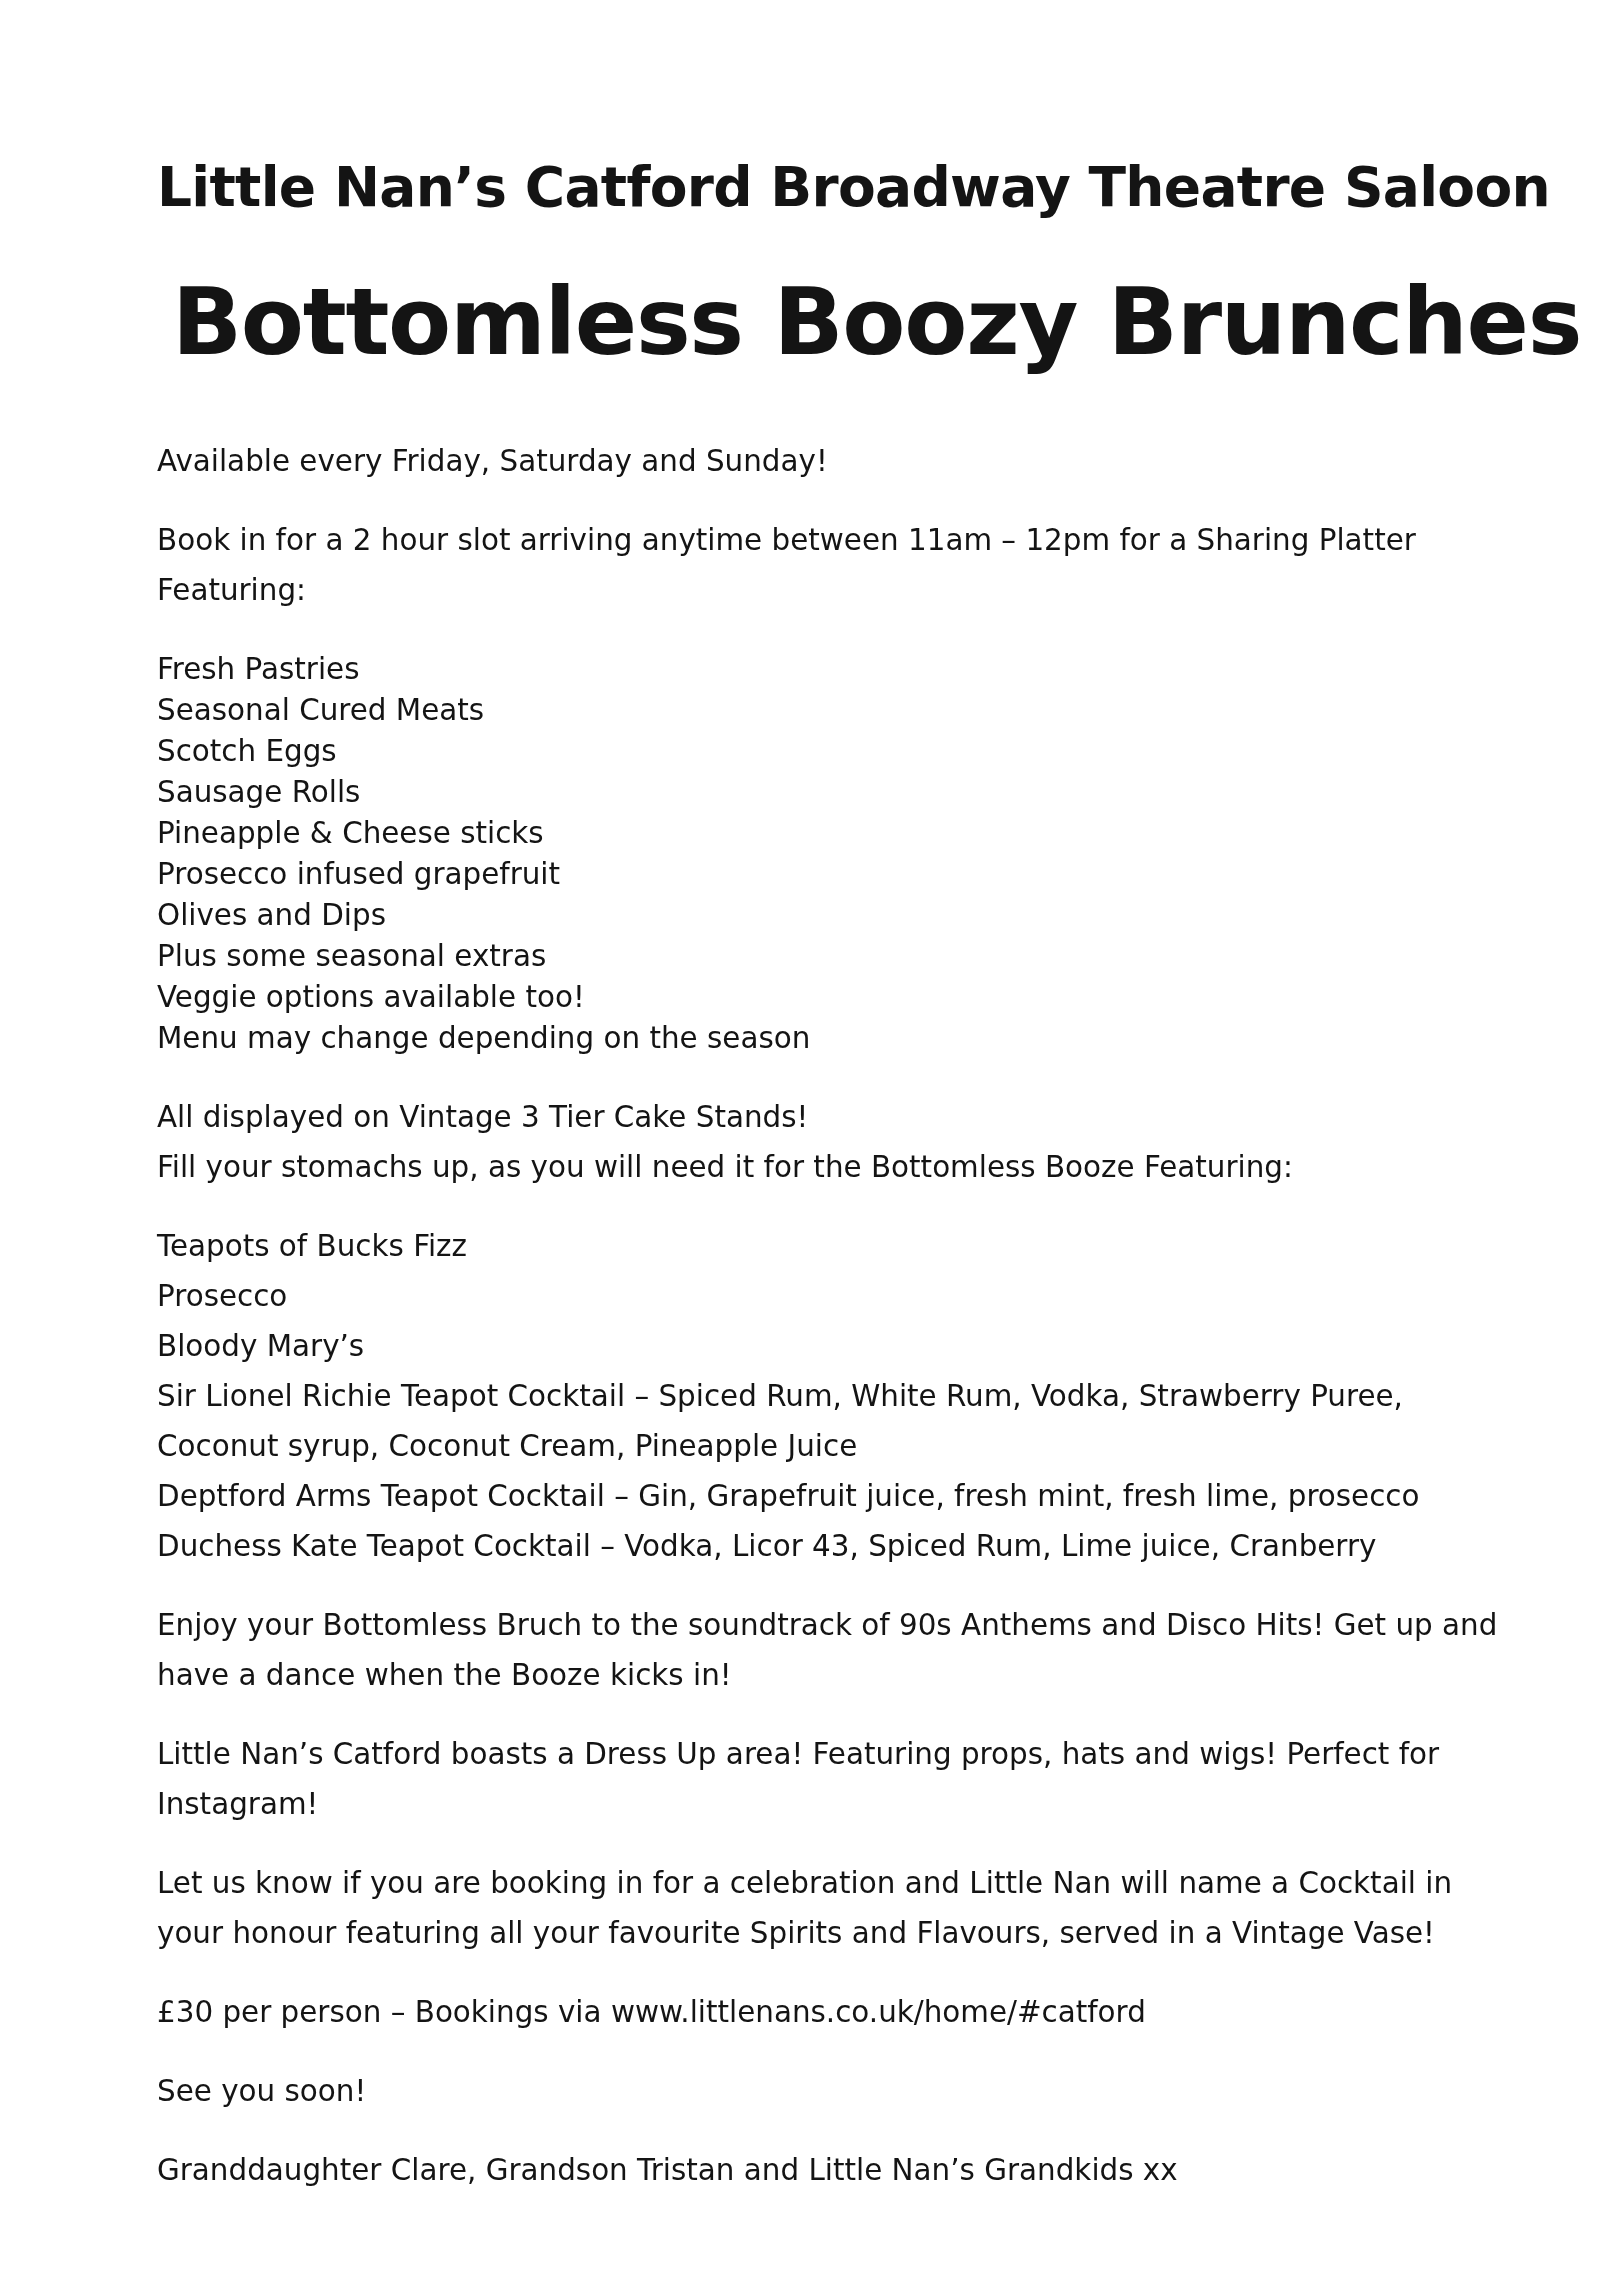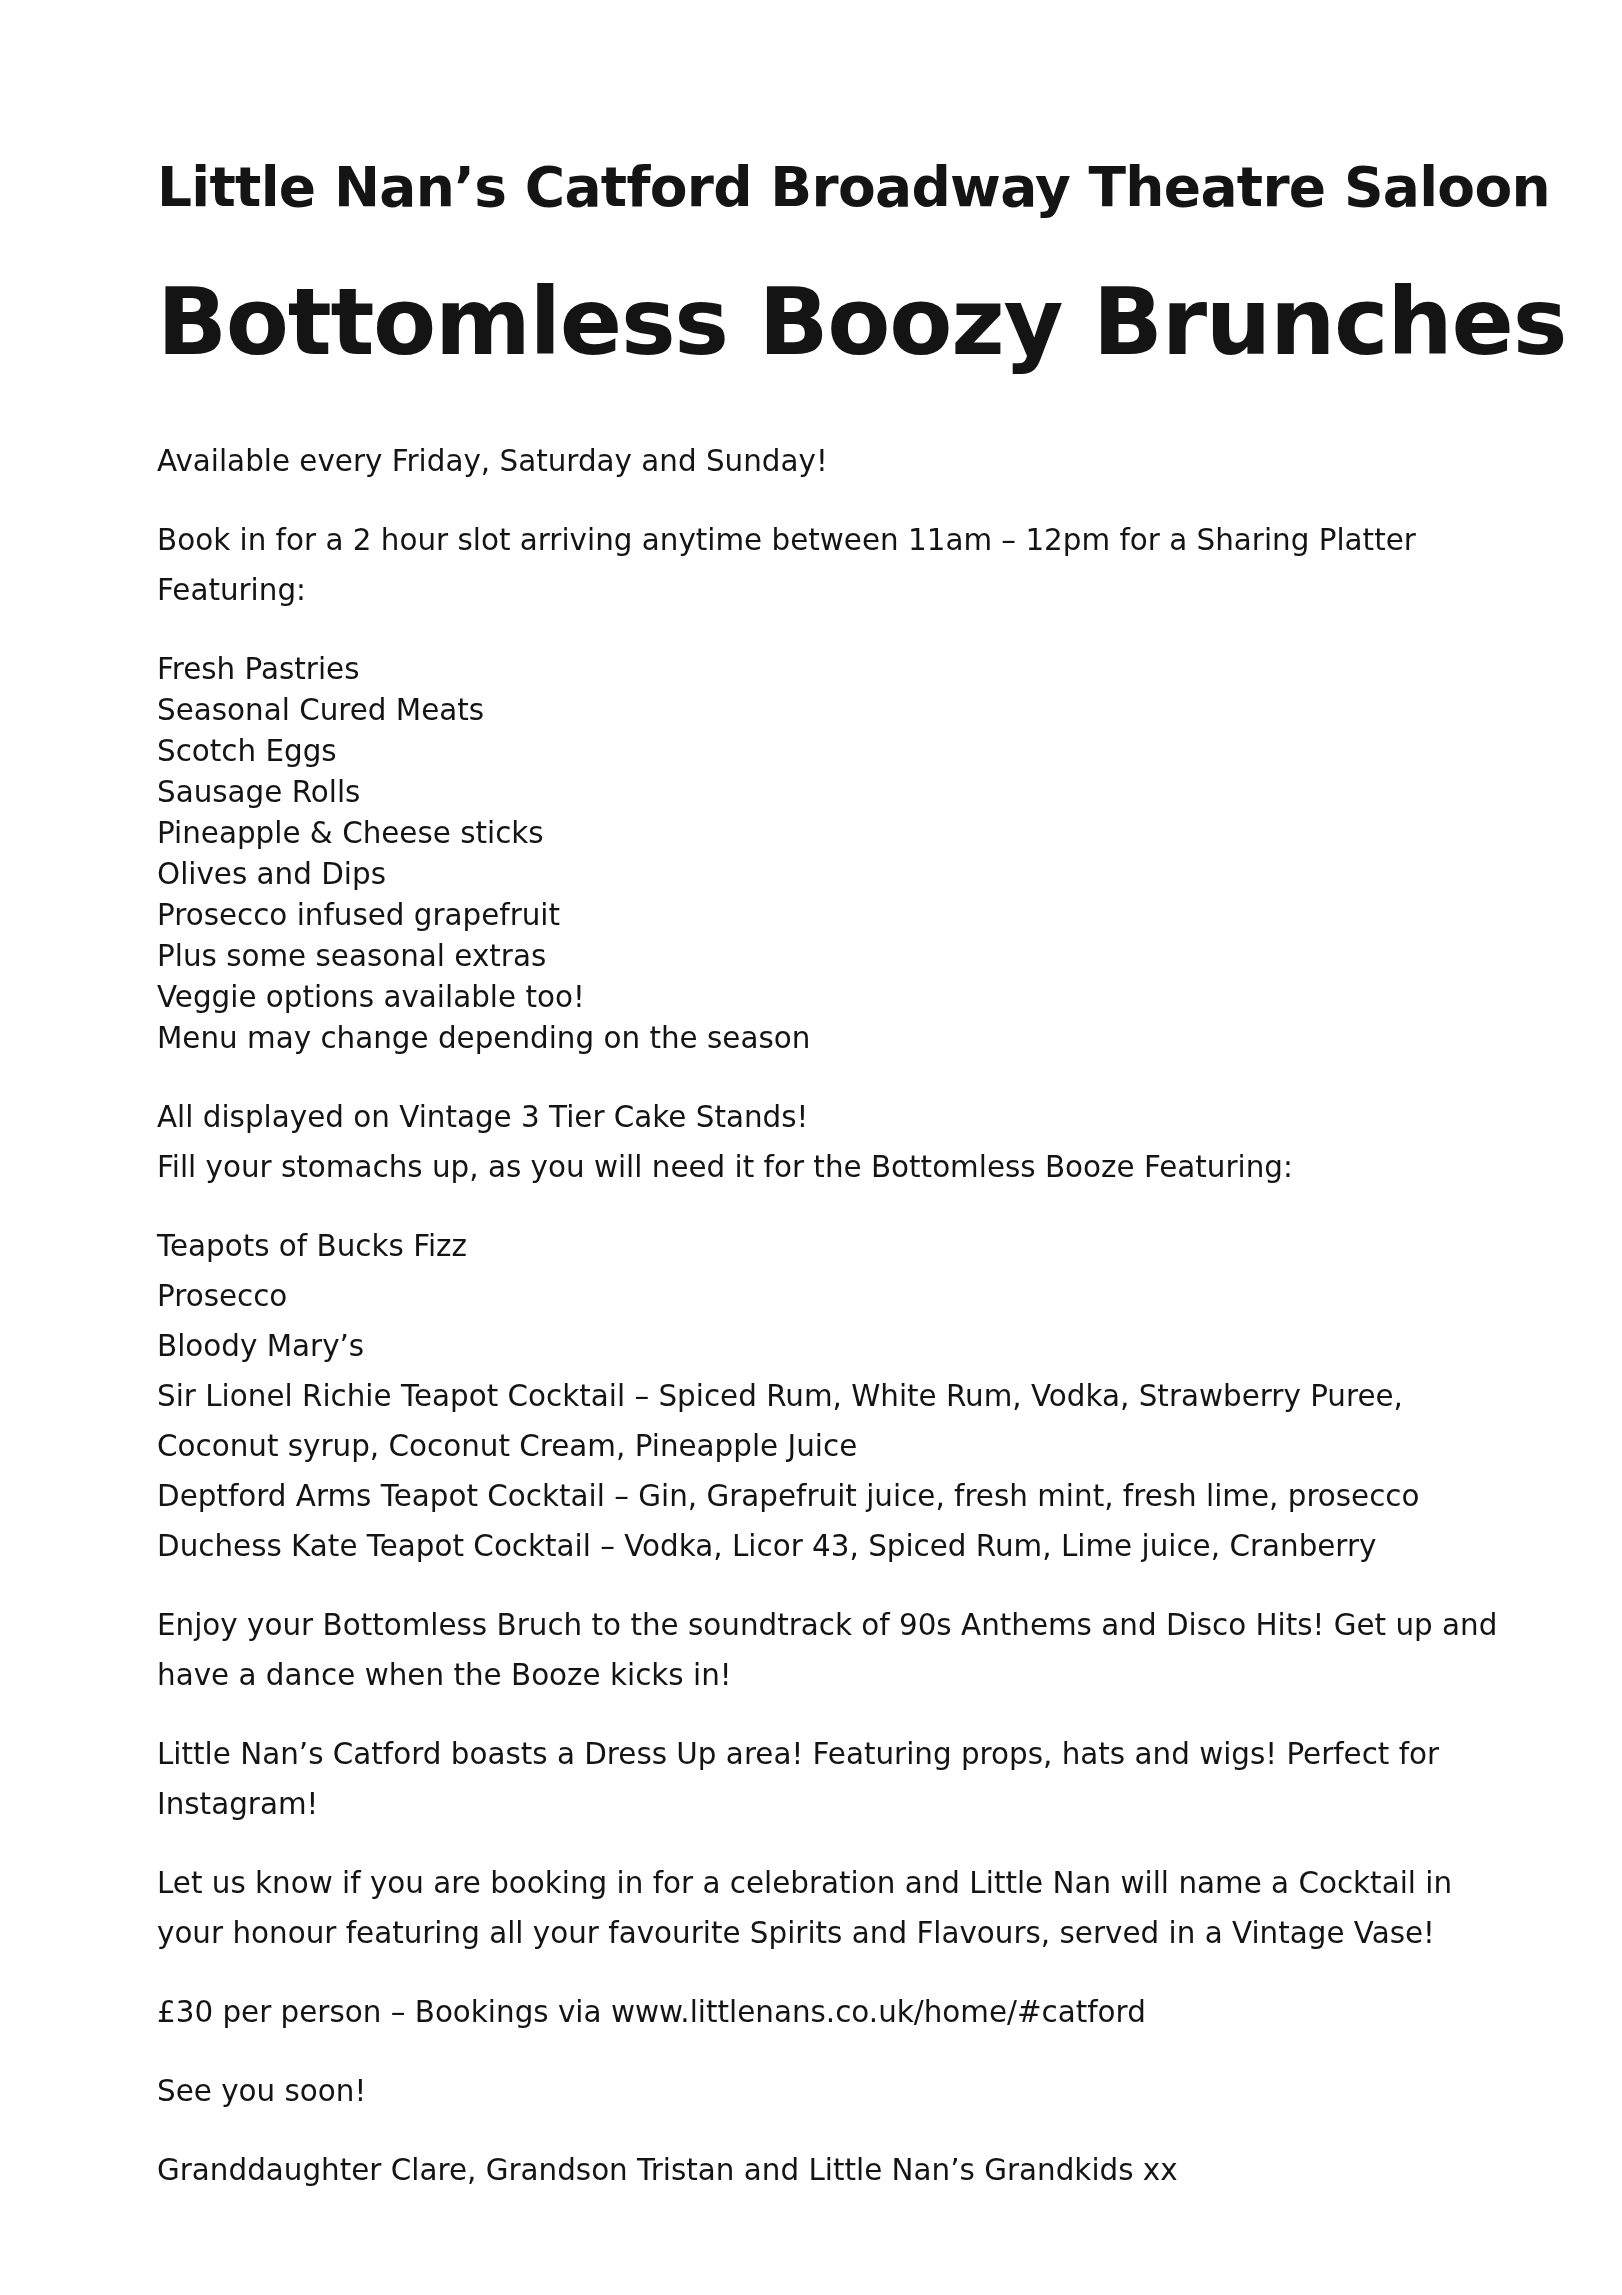--- a/index.html
+++ b/index.html
@@ -21,21 +21,21 @@
     font-weight: 600;
     line-height: 1.2;
     margin: 0;
     letter-spacing: -0.7px;
     white-space: nowrap;
   }
   .page-title {
     font-size: 92px;
     font-weight: 800;
     line-height: 1.3;
-    margin: 43px 0 58px 0;
+    margin: 43px 0 58px 15px;
     letter-spacing: -1.3px;
     white-space: nowrap;
   }
   p, ul {
     font-size: 29.4px;
     line-height: 41px;
     margin: 38px 0 0 0;
     font-weight: 400;
   }
   ul {
@@ -60,22 +60,22 @@
     <span class="line">Book in for a 2 hour slot arriving anytime between 11am – 12pm for a Sharing Platter</span>
     <span class="line">Featuring:</span>
   </p>
 
   <ul>
     <li>Fresh Pastries</li>
     <li>Seasonal Cured Meats</li>
     <li>Scotch Eggs</li>
     <li>Sausage Rolls</li>
     <li>Pineapple &amp; Cheese sticks</li>
+    <li>Prosecco infused grapefruit</li>
     <li>Olives and Dips</li>
-    <li>Prosecco infused grapefruit</li>
     <li>Plus some seasonal extras</li>
     <li>Veggie options available too!</li>
     <li>Menu may change depending on the season</li>
   </ul>
 
   <p>
     <span class="line">All displayed on Vintage 3 Tier Cake Stands!</span>
     <span class="line">Fill your stomachs up, as you will need it for the Bottomless Booze Featuring:</span>
   </p>
 

